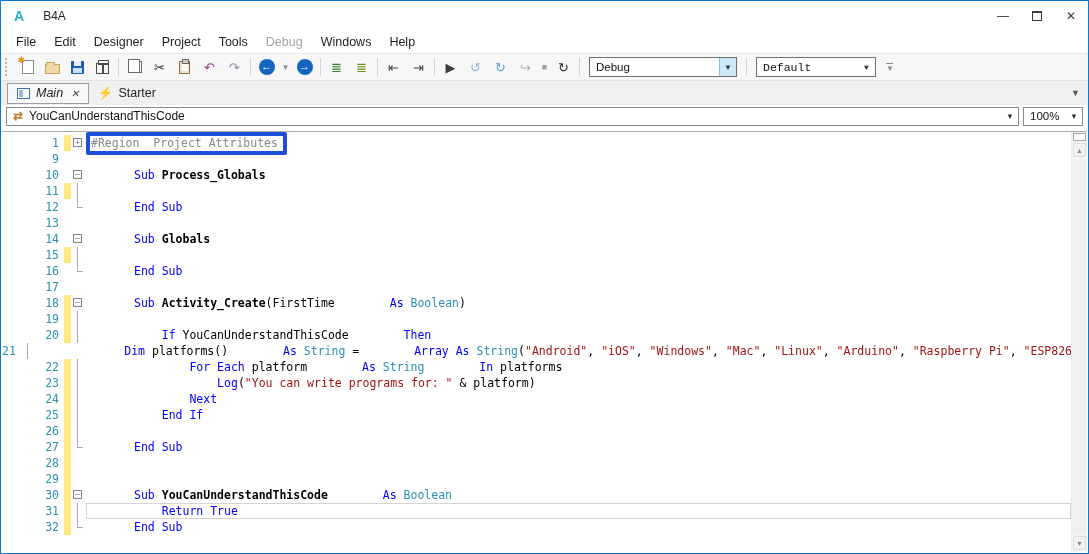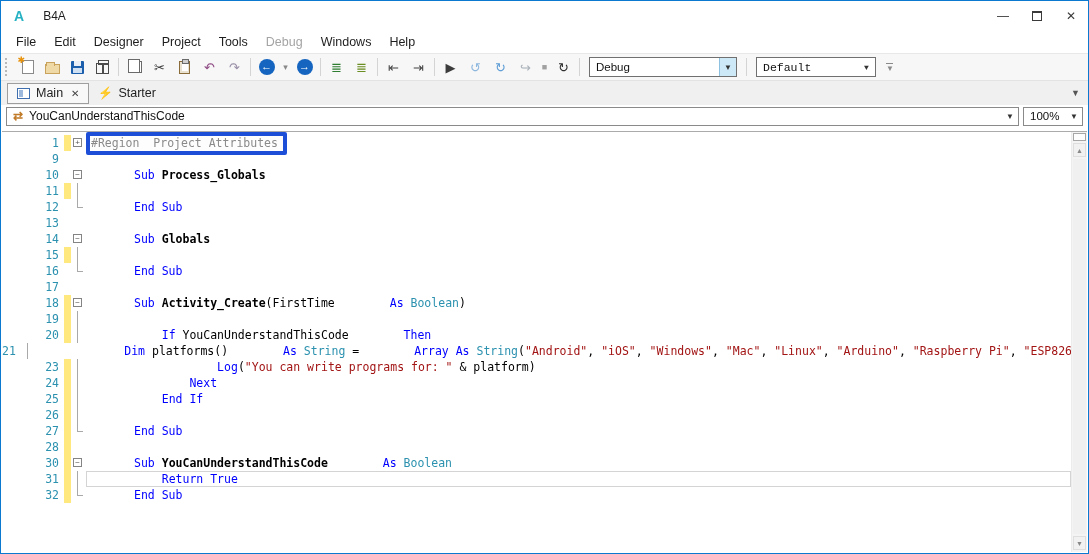--- a/index.html
+++ b/index.html
@@ -59,21 +59,21 @@
   .combo .combo-arrow { width:17px; height:100%; display:flex; align-items:center;
                         justify-content:center; font-size:8px; color:#333; }
   .combo .combo-arrow.hl { background:#cde8f7; border-left:1px solid #8ec1e0; }
   .overflow-chevron { display:flex; flex-direction:column; align-items:center; margin-left:4px;
                       color:#8a8a8a; font-size:8px; line-height:5px; }
   .overflow-chevron .bar { width:7px; border-top:1px solid #8a8a8a; margin-bottom:2px; }
 
   
   .tabstrip { height:24px; background:#f0f0f0; display:flex; align-items:center; padding-left:6px; }
   .tab { display:flex; align-items:center; height:21px; padding:0 9px; font-size:12.5px; color:#1e1e1e; }
-  .tab.active { background:#f8f8f8; border:1px solid #9e9e9e; }
+  .tab.active { background:#f8f8f8; border:1px solid #9e9e9e;font-style:italic; }
   .tab .close-x { margin-left:8px; font-size:10px; color:#444; }
   .form-ic { width:13px; height:11px; border:1px solid #3f6faf; background:#fff; margin-right:6px; position:relative; }
   .form-ic::before { content:""; position:absolute; inset:1px 6px 1px 1px; background:#9db8dd; }
   .bolt-ic { color:#e8762c; font-size:12px; margin-right:5px; }
   .tab-list-arrow { margin-left:auto; margin-right:8px; font-size:9px; color:#555; }
 
   
   .navbar { height:23px; display:flex; align-items:center; padding:1px 5px 2px 5px; background:#fff; }
   .nav-combo { flex:1; height:19px; border:1px solid #8a8a8a; display:flex; align-items:center; background:#fff; }
   .method-ic { color:#c07a28; font-size:12px; margin:0 6px 0 6px; font-weight:bold; }
@@ -340,20 +340,28 @@
         </div>
         <div class="row">
           <span class="ln">21</span>
           <span class="chbar on"></span>
           <span class="foldcol">
             <span class="fold-guide"></span>
           </span>
           <span class="codetext"><span class="seg-p">		</span><span class="seg-k">Dim </span><span class="seg-p">platforms() </span><span class="seg-k">As </span><span class="seg-t">String </span><span class="seg-p">= </span><span class="seg-k">Array As </span><span class="seg-t">String</span><span class="seg-p">(</span><span class="seg-s">"Android"</span><span class="seg-p">, </span><span class="seg-s">"iOS"</span><span class="seg-p">, </span><span class="seg-s">"Windows"</span><span class="seg-p">, </span><span class="seg-s">"Mac"</span><span class="seg-p">, </span><span class="seg-s">"Linux"</span><span class="seg-p">, </span><span class="seg-s">"Arduino"</span><span class="seg-p">, </span><span class="seg-s">"Raspberry Pi"</span><span class="seg-p">, </span><span class="seg-s">"ESP8266"</span><span class="seg-p">)</span></span>
         </div>
         <div class="row">
+          <span class="ln">22</span>
+          <span class="chbar on"></span>
+          <span class="foldcol">
+            <span class="fold-guide"></span>
+          </span>
+          <span class="codetext"><span class="seg-p">		</span><span class="seg-k">For Each </span><span class="seg-p">platform </span><span class="seg-k">As </span><span class="seg-t">String </span><span class="seg-k">In </span><span class="seg-p">platforms</span></span>
+        </div>
+        <div class="row">
           <span class="ln">23</span>
           <span class="chbar on"></span>
           <span class="foldcol">
             <span class="fold-guide"></span>
           </span>
           <span class="codetext"><span class="seg-p">			</span><span class="seg-k">Log</span><span class="seg-p">(</span><span class="seg-s">"You can write programs for: "</span><span class="seg-p"> &amp; platform)</span></span>
         </div>
         <div class="row">
           <span class="ln">24</span>
           <span class="chbar on"></span>
@@ -381,20 +389,26 @@
         <div class="row">
           <span class="ln">27</span>
           <span class="chbar on"></span>
           <span class="foldcol">
             <span class="fold-end"></span>
           </span>
           <span class="codetext"><span class="seg-k">End Sub</span></span>
         </div>
         <div class="row">
           <span class="ln">28</span>
+          <span class="chbar on"></span>
+          <span class="foldcol"></span>
+          <span class="codetext"></span>
+        </div>
+        <div class="row">
+          <span class="ln">29</span>
           <span class="chbar on"></span>
           <span class="foldcol"></span>
           <span class="codetext"></span>
         </div>
         <div class="row">
           <span class="ln">30</span>
           <span class="chbar on"></span>
           <span class="foldcol">
             <span class="fold-box">−</span>
           </span>

